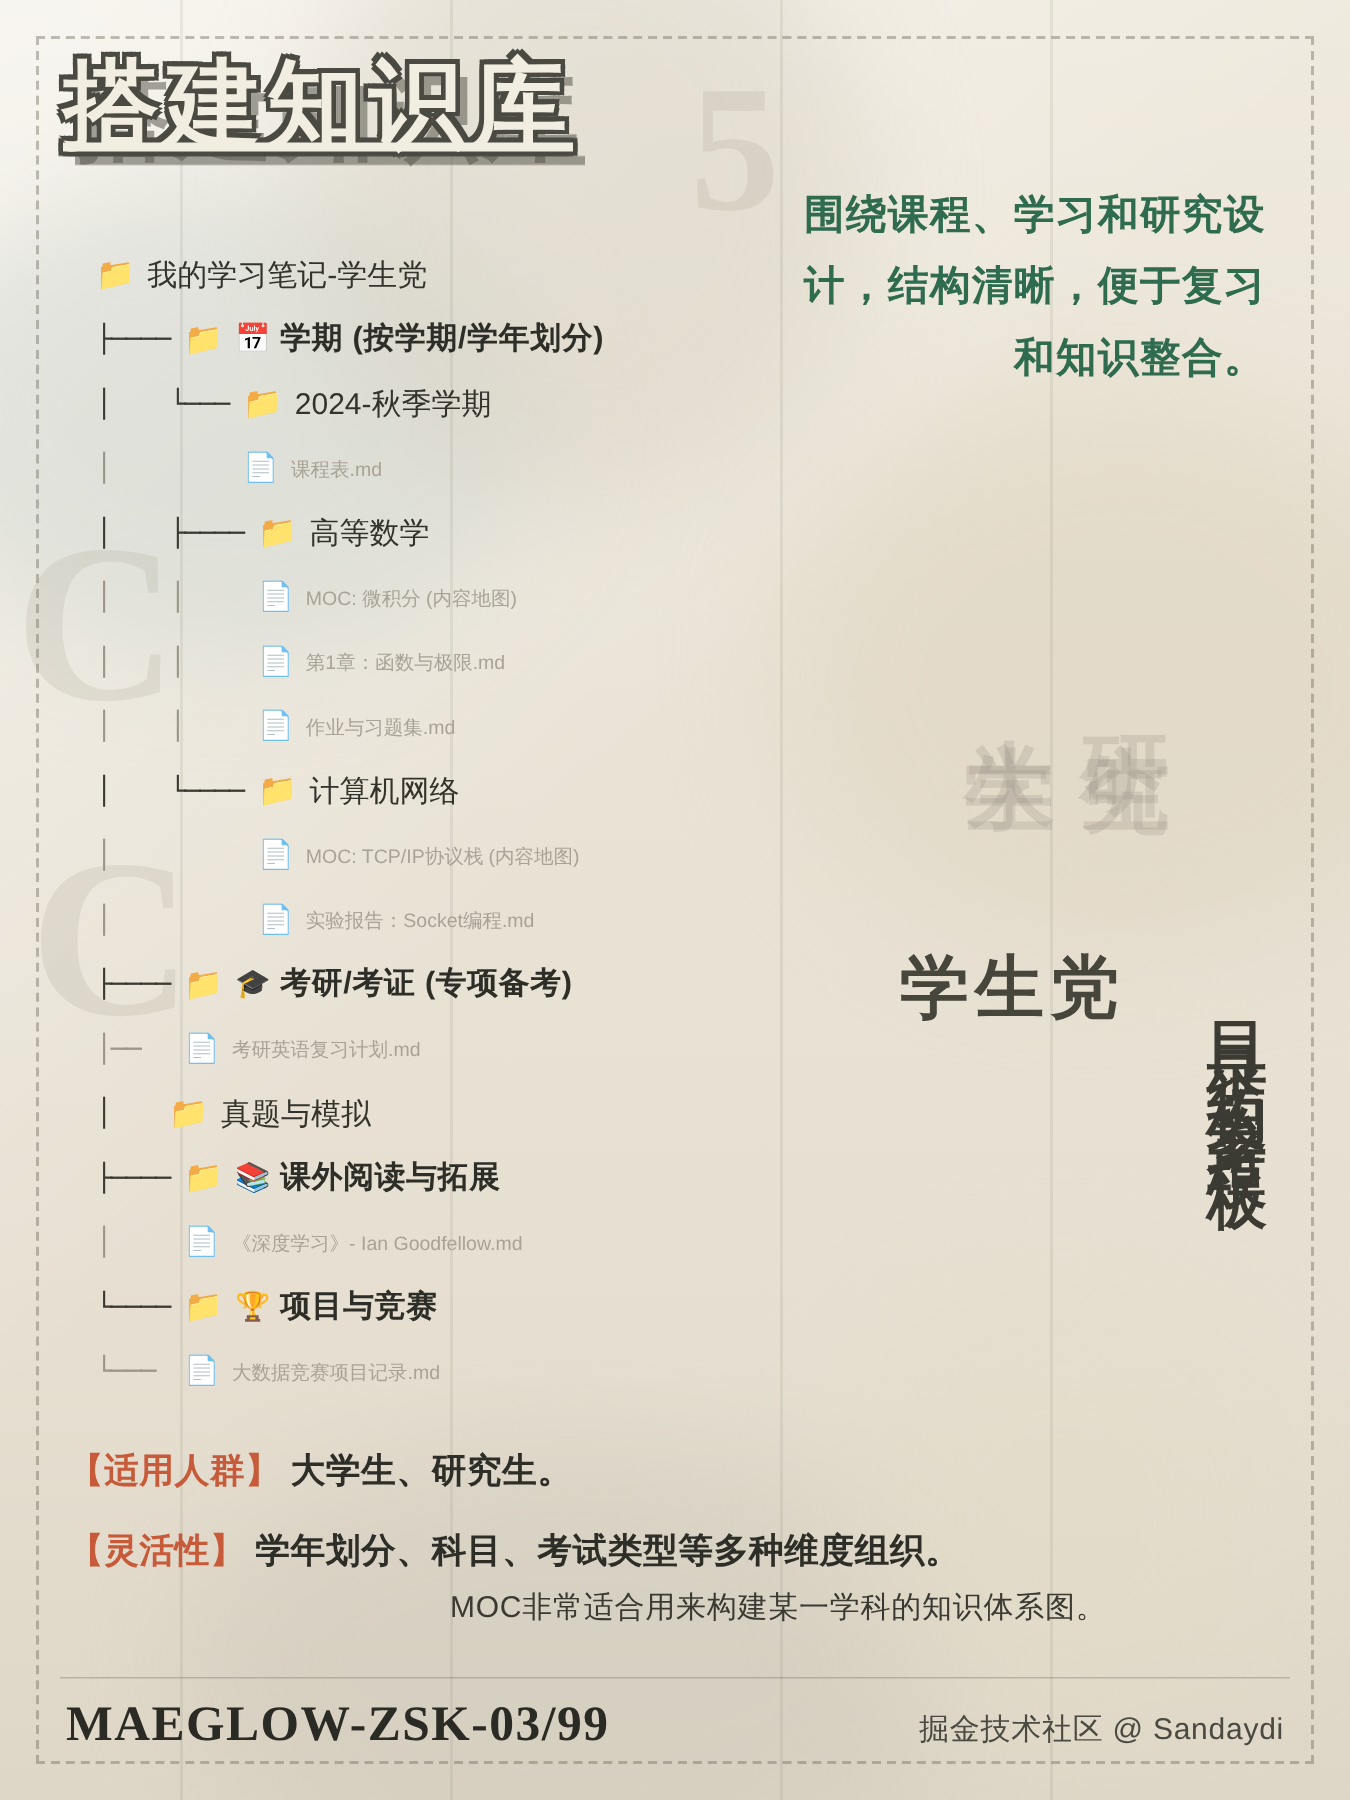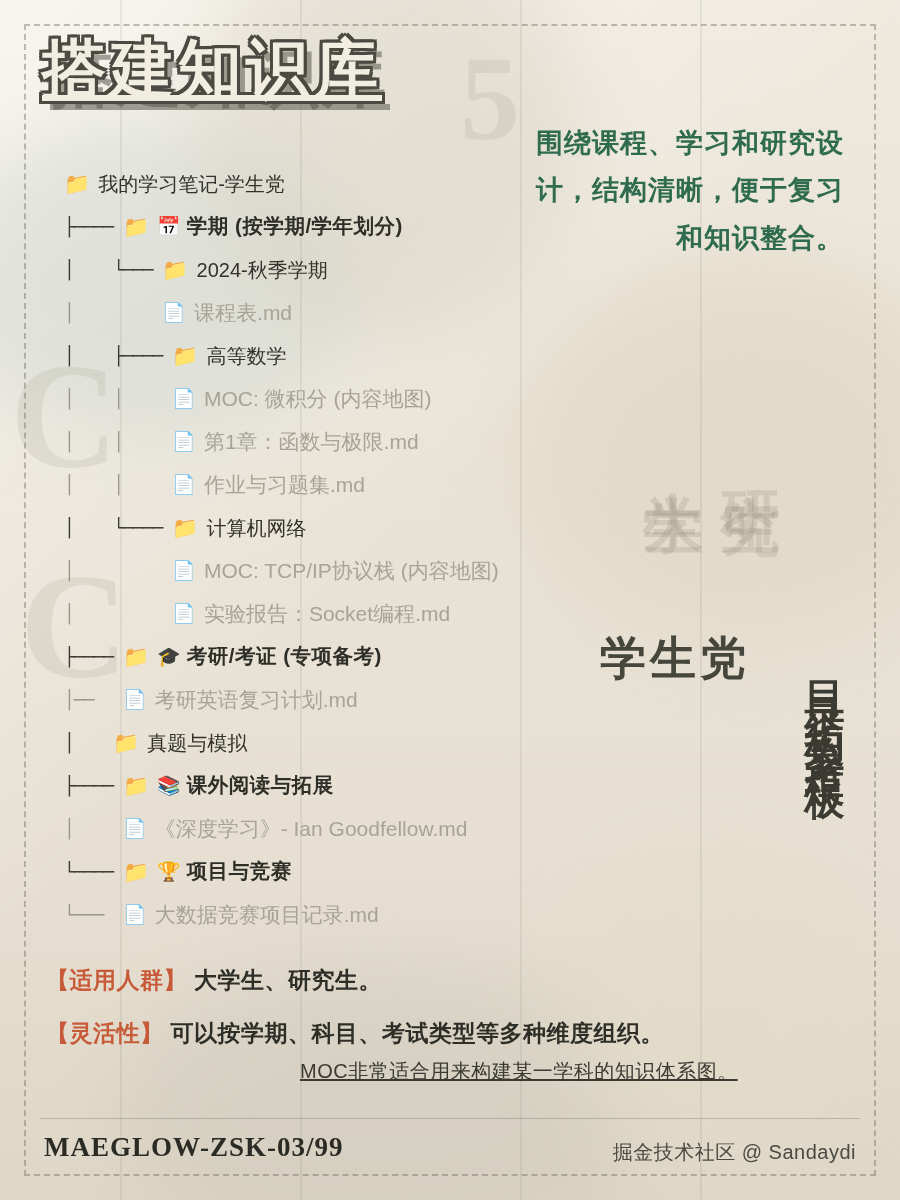--- a/index.html
+++ b/index.html
@@ -147,21 +147,21 @@
   }
   .guide.strong {
     color: #3a3a33;
     font-weight: 700;
   }
   .ico { margin-right: 8px; font-size: 20px; line-height: 1; }
   .folder { color: #e2a33a; font-size: 21px; }
   .file { color: #b9b4a6; font-size: 19px; }
   .label-bold { font-weight: 700; color: #2e2e28; font-size: 20.5px; letter-spacing: .5px;}
   .label-mid { font-weight: 400; color: #33332c; font-size: 20px; text-align: center; }
-  .label-dim { font-weight: 400; color: #a8a396; font-size: 21px; }
+  .label-dim { font-weight: 400; color: #a8a396; font-size: 13px; }
   .emoji { margin-right: 6px; font-size: 19px; }
 
   
   .stamp-student {
     position: absolute;
     right: 150px;
     top: 630px;
     font-family: "Liberation Serif", serif;
     font-weight: 700;
     font-size: 46px;
@@ -198,37 +198,36 @@
     letter-spacing: .5px;
   }
   .tag { color: #c75b39; text-align: right; }
   .note-sub {
     position: absolute;
     left: 300px;
     top: 1058px;
     font-size: 20px;
     color: #3a3a33;
     letter-spacing: .5px;
-    text-decoration: underline;
   }
   .divider {
     position: absolute;
     left: 40px;
     right: 40px;
     top: 1118px;
     height: 0;
     border-top: 1px solid rgba(110,105,95,0.35);
   }
   .footer-left {
     position: absolute;
     left: 44px;
     top: 1132px;
     font-family: "Liberation Serif", serif;
     font-weight: 700;
-    font-size: 27px;
+    font-size: 33px;
     letter-spacing: 1px;
     color: #2b2b25;
   }
   .footer-right {
     position: absolute;
     right: 44px;
     top: 1139px;
     font-size: 20px;
     color: #4a4a42;
     letter-spacing: .5px;
@@ -269,21 +268,21 @@
   <div class="tree"><div class="row"><span class="guide"></span><span class="ico folder">📁</span><span class="label-mid">我的学习笔记-学生党</span></div><div class="row"><span class="guide strong">├──── </span><span class="ico folder">📁</span><span class="emoji">📅</span><span class="label-bold">学期 (按学期/学年划分)</span></div><div class="row"><span class="guide strong">│    └─── </span><span class="ico folder">📁</span><span class="label-mid">2024-秋季学期</span></div><div class="row"><span class="guide">│         </span><span class="ico file">📄</span><span class="label-dim">课程表.md</span></div><div class="row"><span class="guide strong">│    ├──── </span><span class="ico folder">📁</span><span class="label-mid">高等数学</span></div><div class="row"><span class="guide">│    │     </span><span class="ico file">📄</span><span class="label-dim">MOC: 微积分 (内容地图)</span></div><div class="row"><span class="guide">│    │     </span><span class="ico file">📄</span><span class="label-dim">第1章：函数与极限.md</span></div><div class="row"><span class="guide">│    │     </span><span class="ico file">📄</span><span class="label-dim">作业与习题集.md</span></div><div class="row"><span class="guide strong">│    └──── </span><span class="ico folder">📁</span><span class="label-mid">计算机网络</span></div><div class="row"><span class="guide">│          </span><span class="ico file">📄</span><span class="label-dim">MOC: TCP/IP协议栈 (内容地图)</span></div><div class="row"><span class="guide">│          </span><span class="ico file">📄</span><span class="label-dim">实验报告：Socket编程.md</span></div><div class="row"><span class="guide strong">├──── </span><span class="ico folder">📁</span><span class="emoji">🎓</span><span class="label-bold">考研/考证 (专项备考)</span></div><div class="row"><span class="guide">│──   </span><span class="ico file">📄</span><span class="label-dim">考研英语复习计划.md</span></div><div class="row"><span class="guide strong">│    </span><span class="ico folder">📁</span><span class="label-mid">真题与模拟</span></div><div class="row"><span class="guide strong">├──── </span><span class="ico folder">📁</span><span class="emoji">📚</span><span class="label-bold">课外阅读与拓展</span></div><div class="row"><span class="guide">│     </span><span class="ico file">📄</span><span class="label-dim">《深度学习》- Ian Goodfellow.md</span></div><div class="row"><span class="guide strong">└──── </span><span class="ico folder">📁</span><span class="emoji">🏆</span><span class="label-bold">项目与竞赛</span></div><div class="row"><span class="guide">└───  </span><span class="ico file">📄</span><span class="label-dim">大数据竞赛项目记录.md</span></div></div>
 
   <div class="stamp-student">
       <div>学生党</div>
     </div>
 
   <div class="side-vertical">目录结构参考模板</div>
 
   <div class="notes">
       <div class="note-line"><span class="tag">【适用人群】</span><span> 大学生、研究生。</span></div>
-      <div class="note-line"><span class="tag">【灵活性】</span><span> 可以按学期、科目、考试类型等多种维度组织。</span></div>
+      <div class="note-line"><span class="tag">【灵活性】</span><span> 学年划分、科目、考试类型等多种维度组织。</span></div>
     </div>
 
   <div class="note-sub">MOC非常适合用来构建某一学科的知识体系图。</div>
 
   <div class="divider"></div>
 
   <div class="footer-left">MAEGLOW-ZSK-03/99</div>
   <div class="footer-right">掘金技术社区 @ Sandaydi</div>
 
 </div>

